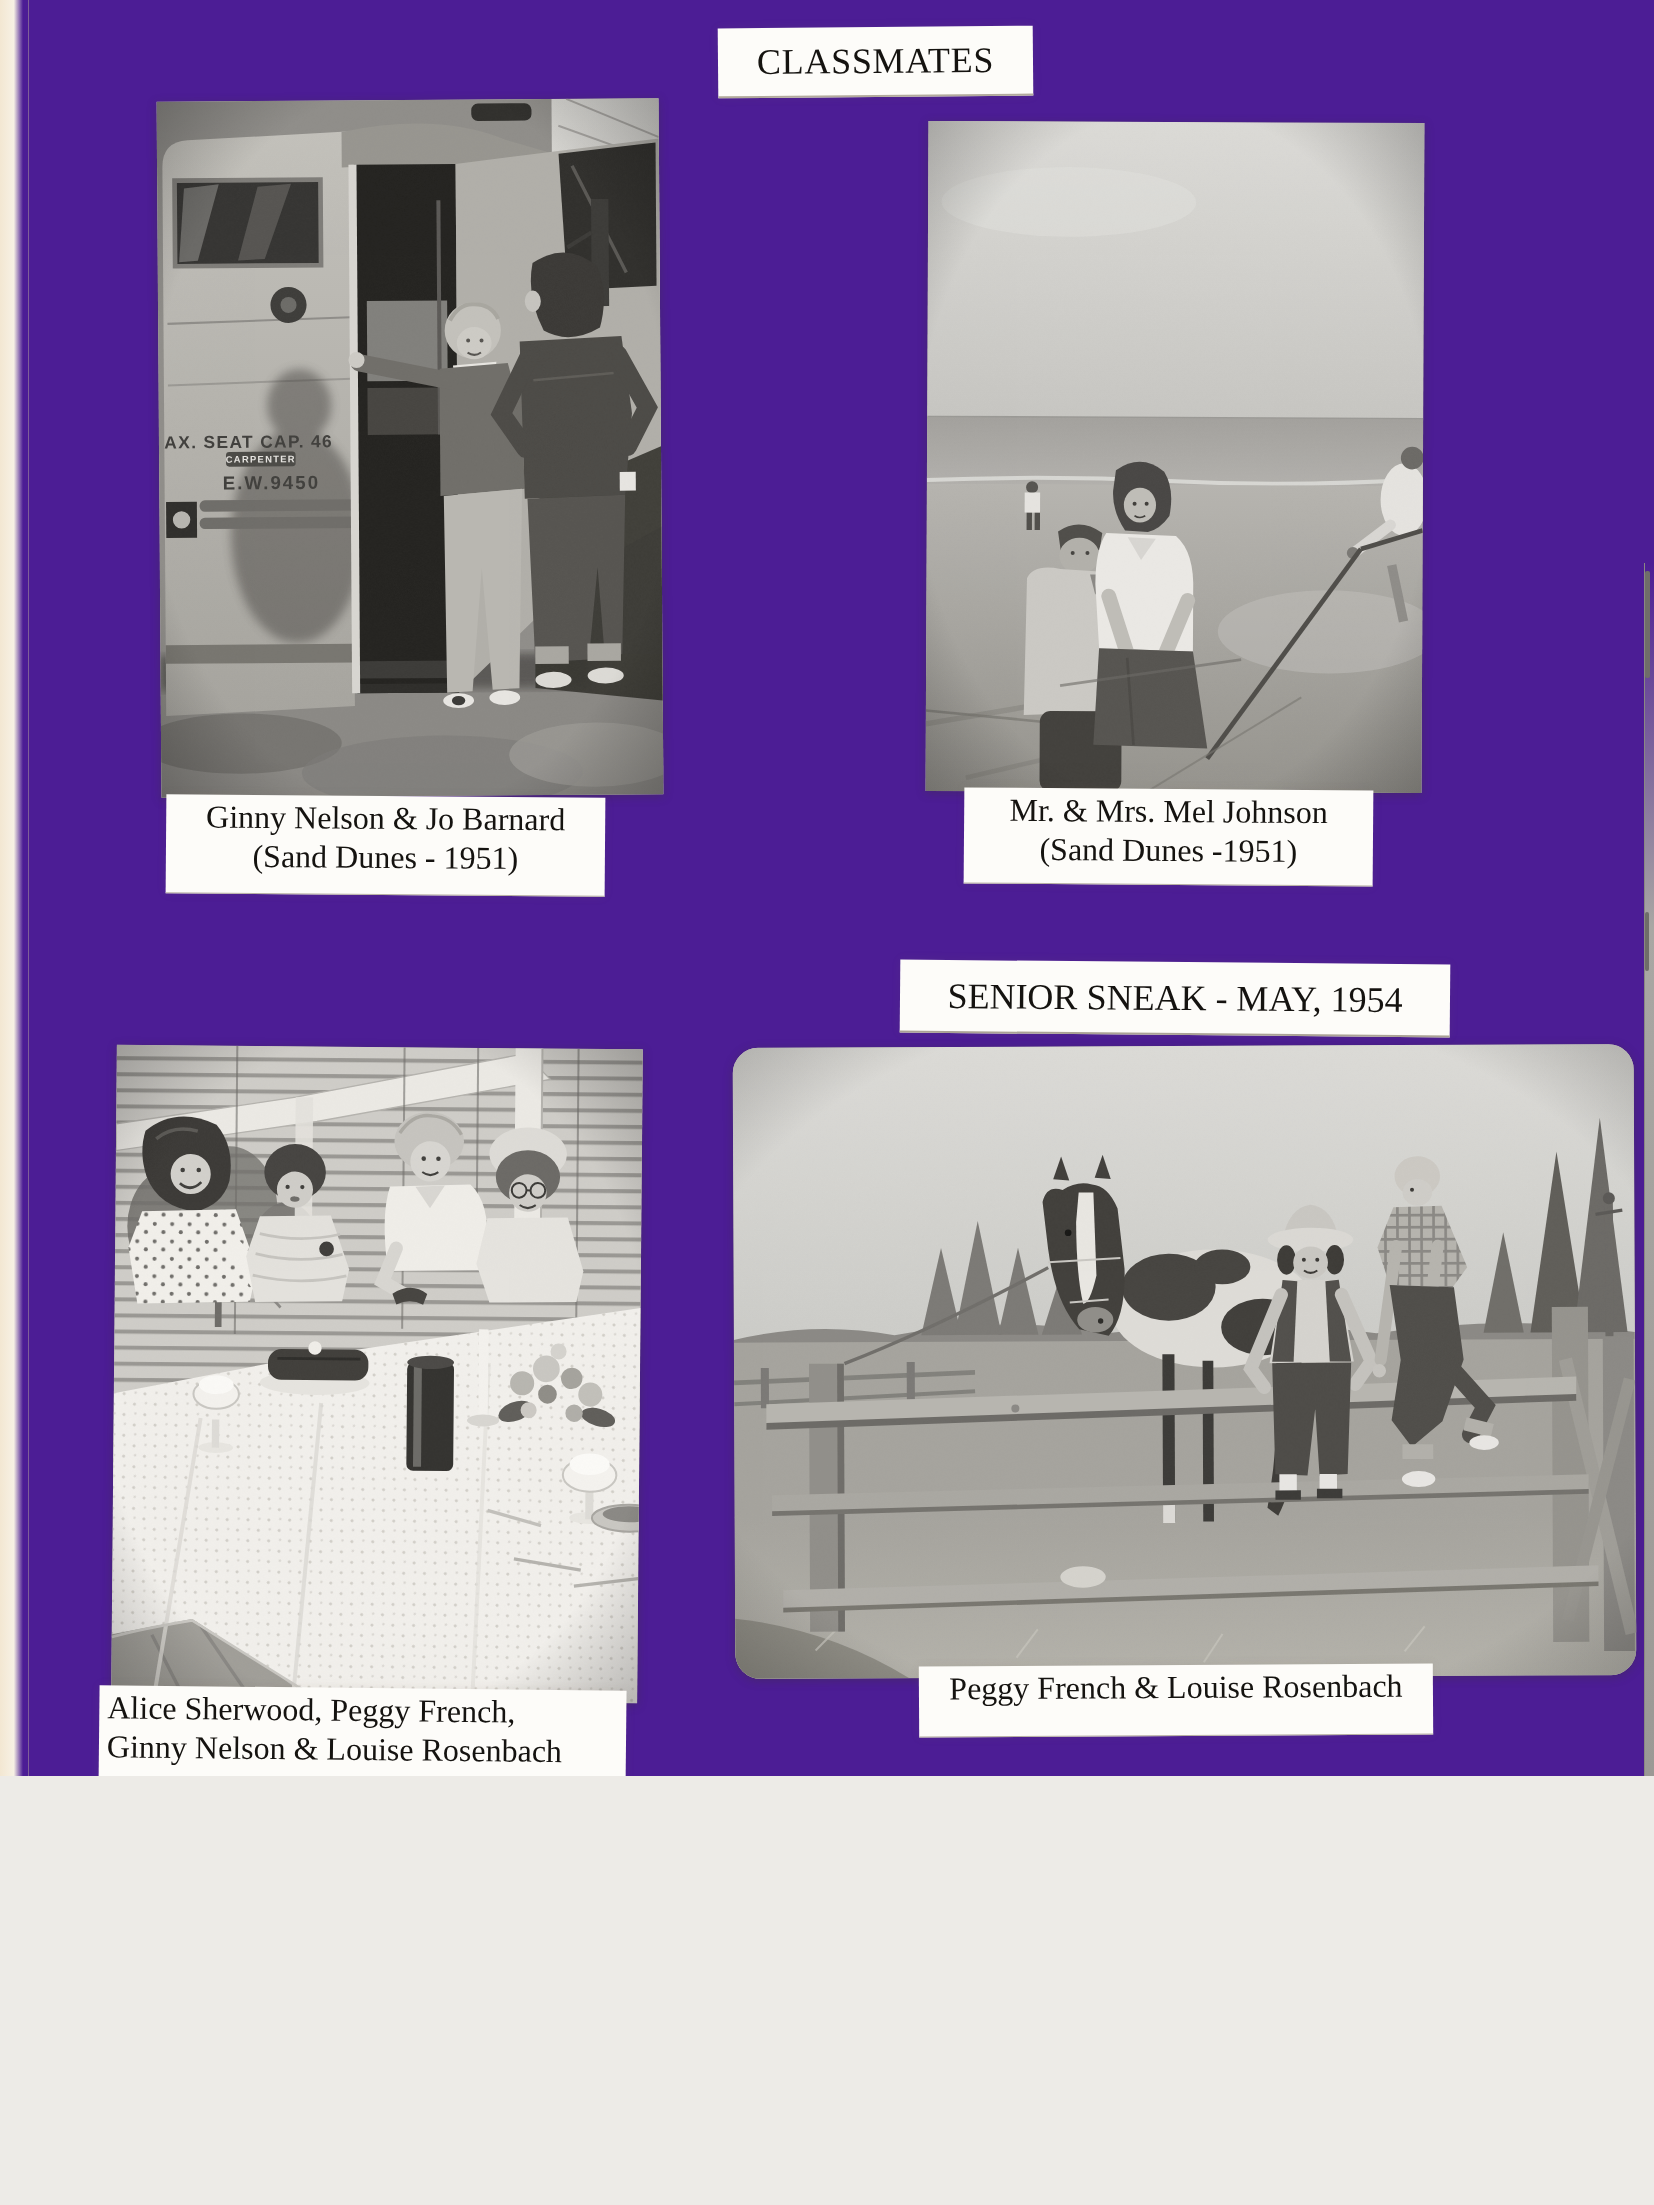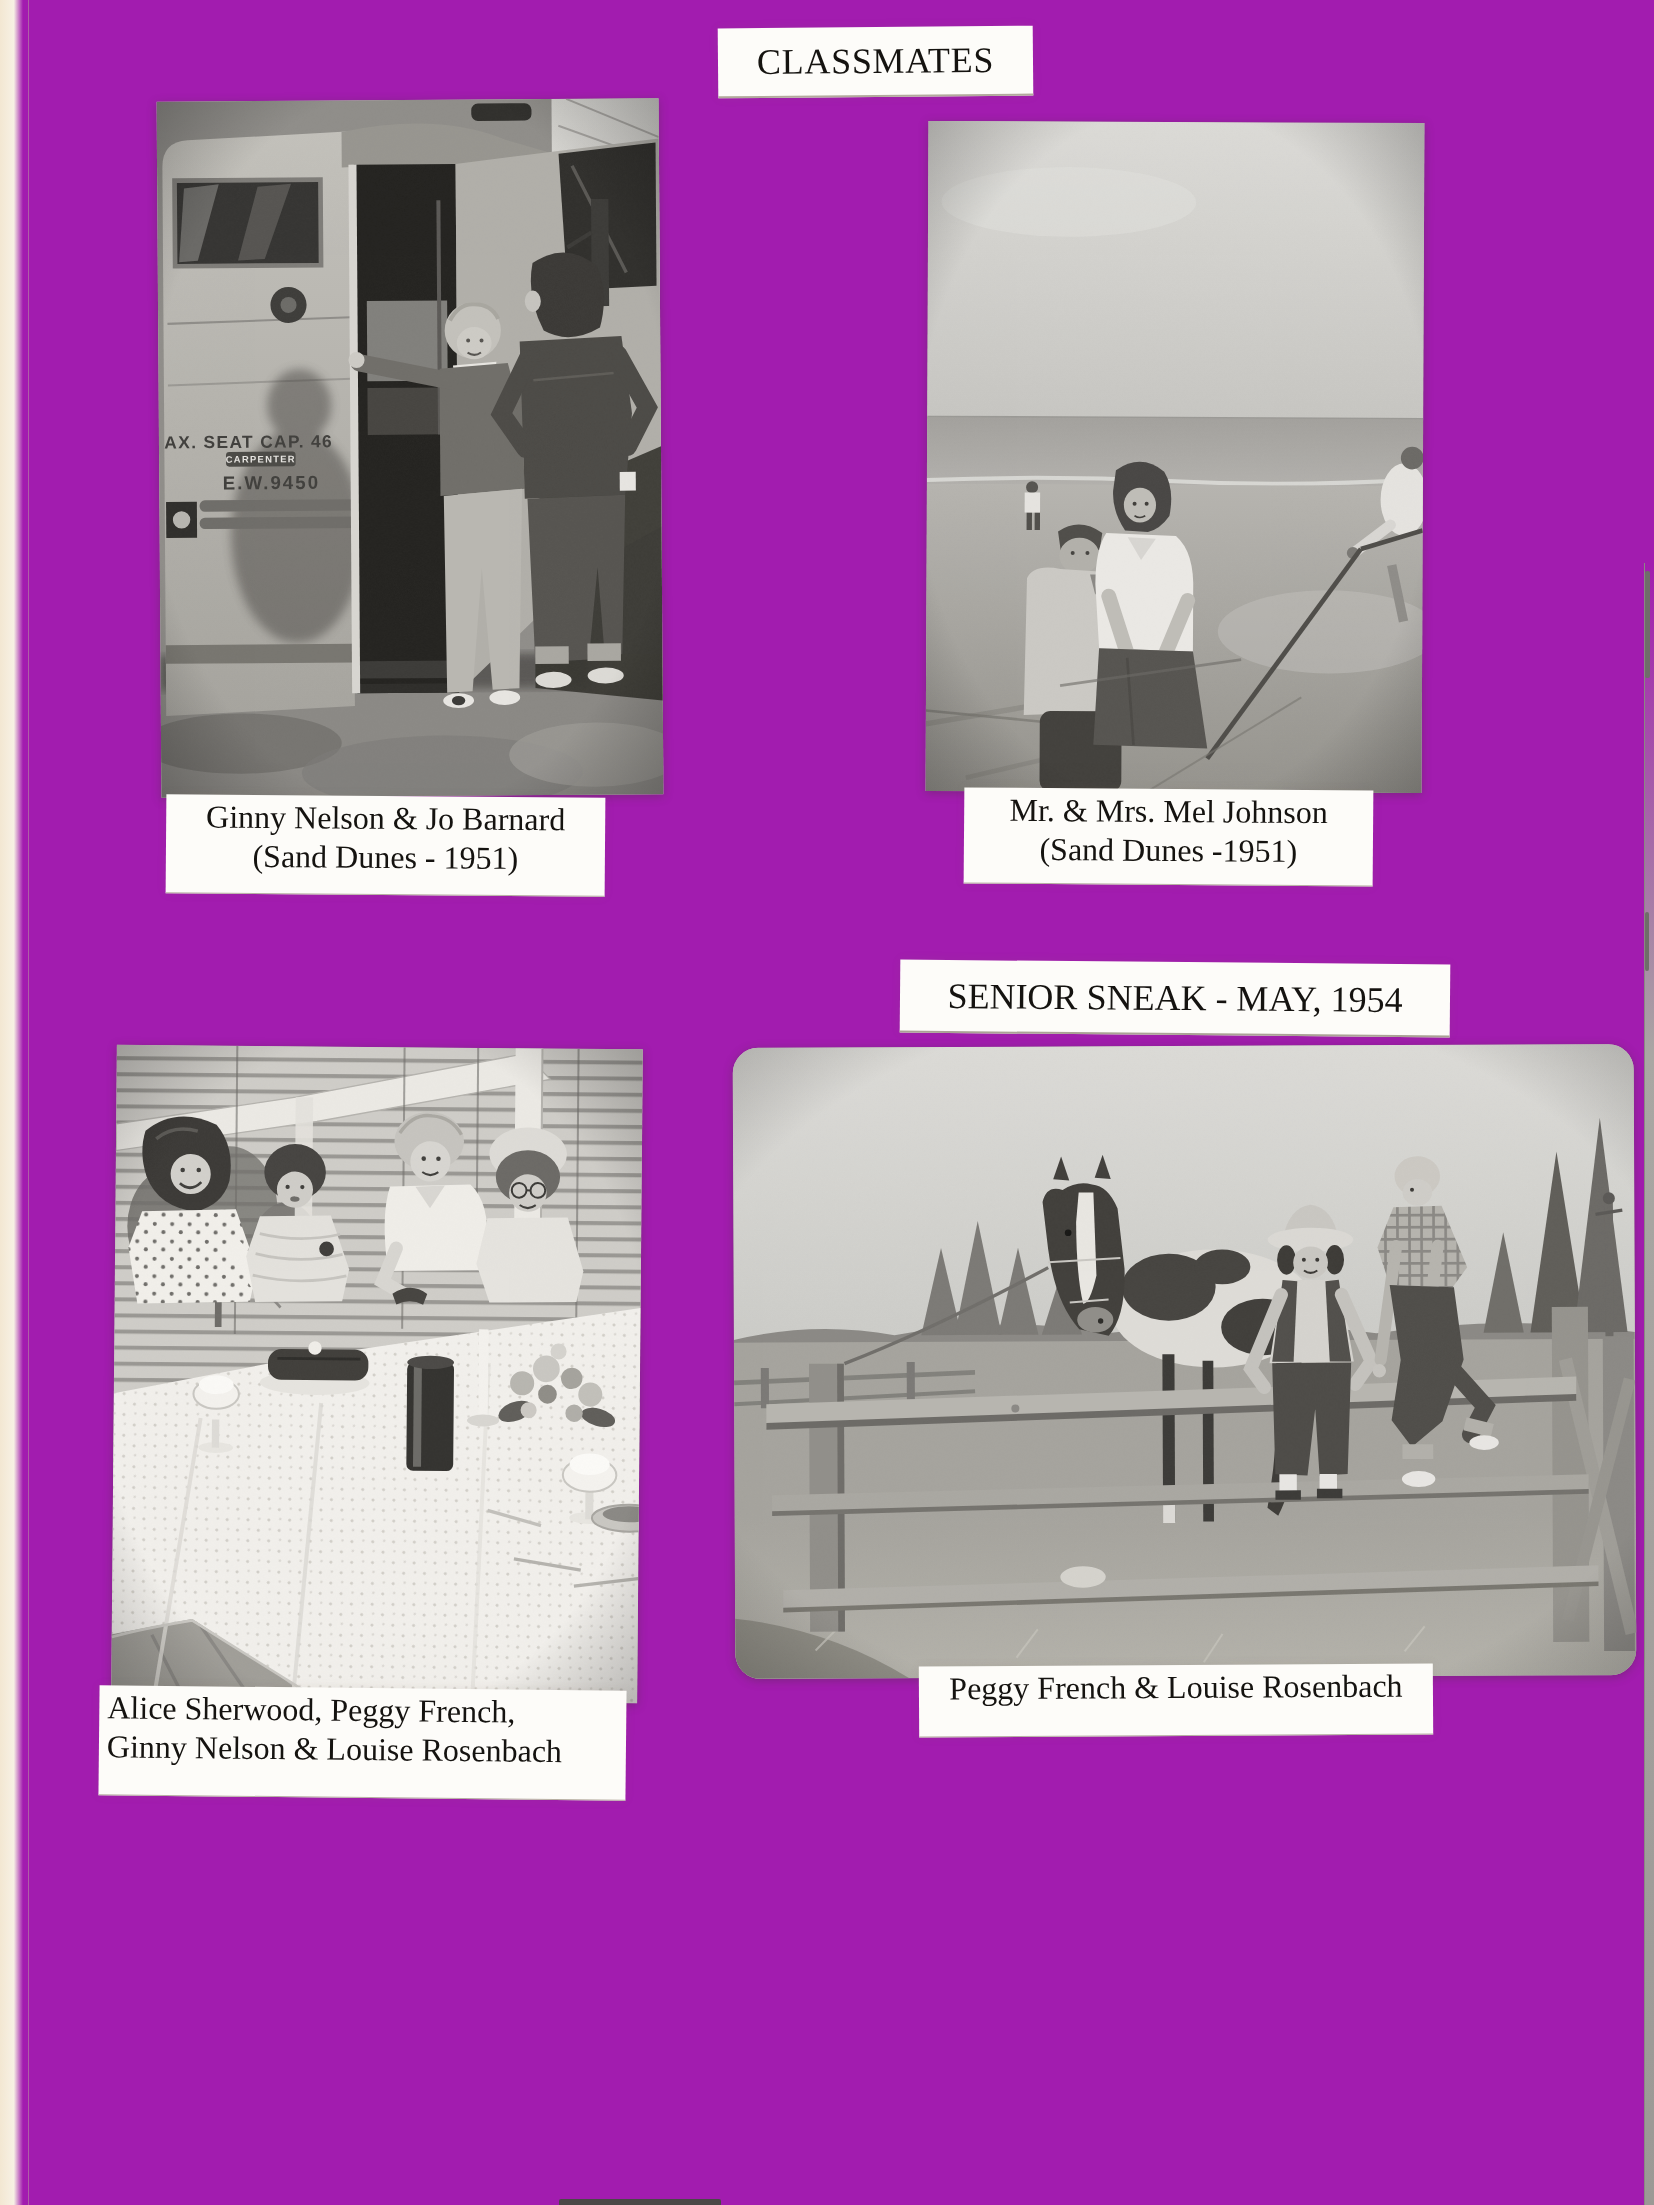--- a/index.html
+++ b/index.html
@@ -1,17 +1,17 @@
 <!DOCTYPE html>
 <html style="font-size:10.7px"><head>
 <meta charset="utf-8">
 <style>
   html,body{margin:0;padding:0;}
   body{width:1654px;height:2205px;background:#edebe7;font-family:"Liberation Serif", serif;}
-  .page{position:relative;width:1654px;height:2205px;background:#a21caf;overflow:hidden;color:#151310;}
+  .page{position:relative;width:1654px;height:1776px;background:#4c1d95;overflow:hidden;color:#151310;}
   .edge-left{position:absolute;left:0;top:0;width:23px;height:2205px;
     background:linear-gradient(to right,#f3e7d2,#f7f1e4 60%,rgba(247,241,228,0));}
   .crease-line{position:absolute;left:28px;top:0;width:1.3px;height:2205px;background:rgba(190,178,156,.45);}
   .edge-right{position:absolute;right:0;top:563px;bottom:0;width:9.4px;
     background:linear-gradient(to bottom,rgba(160,158,154,0),#a9a7a3 30%,#9b9995);
     border-left:1.3px solid #8a8882;}
   .edge-blob{position:absolute;background:#6f6d69;border-radius:2px;}
   .blob1{right:4px;top:571px;width:4.7px;height:107px;}
   .blob2{right:5.4px;top:912px;width:4px;height:59px;}
   .bottom-mark{position:absolute;left:559px;top:2199px;width:162px;height:6.7px;background:#4a4846;border-radius:2px;}

